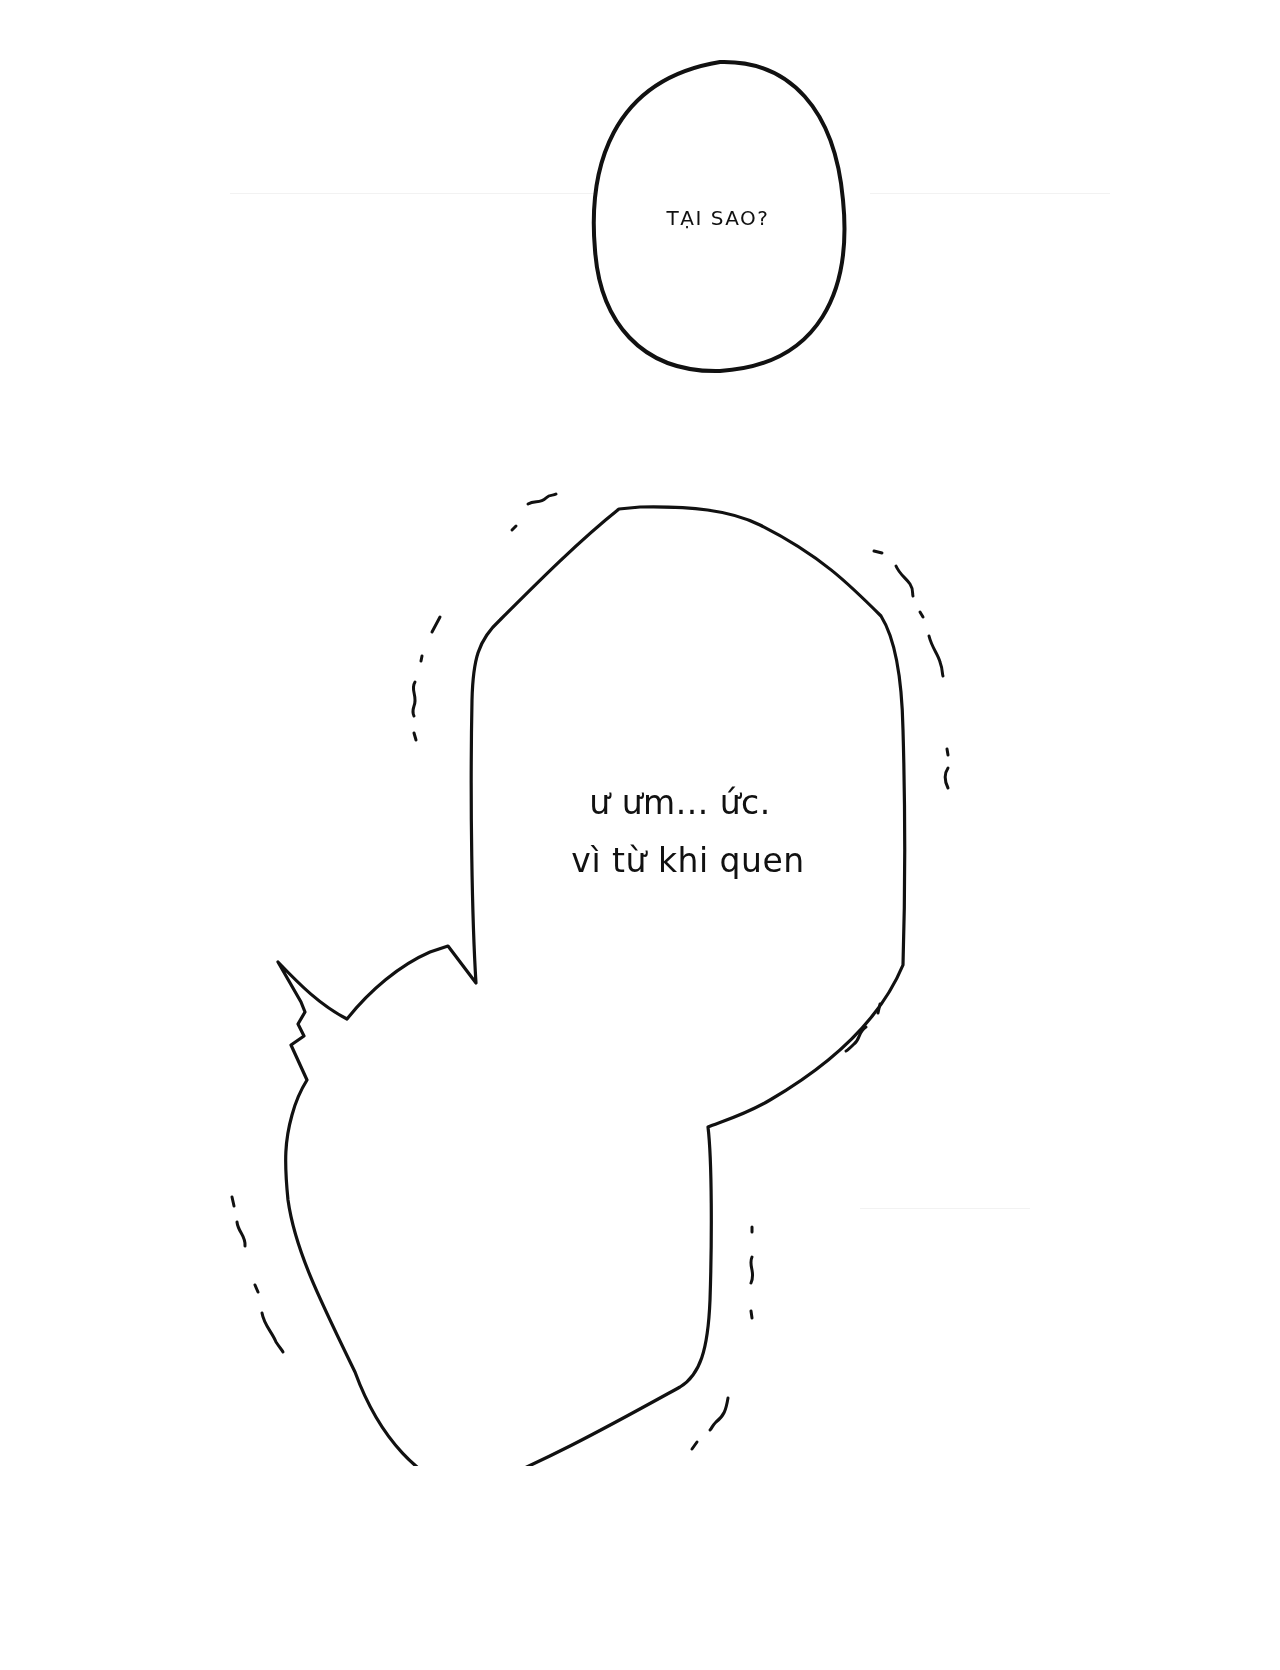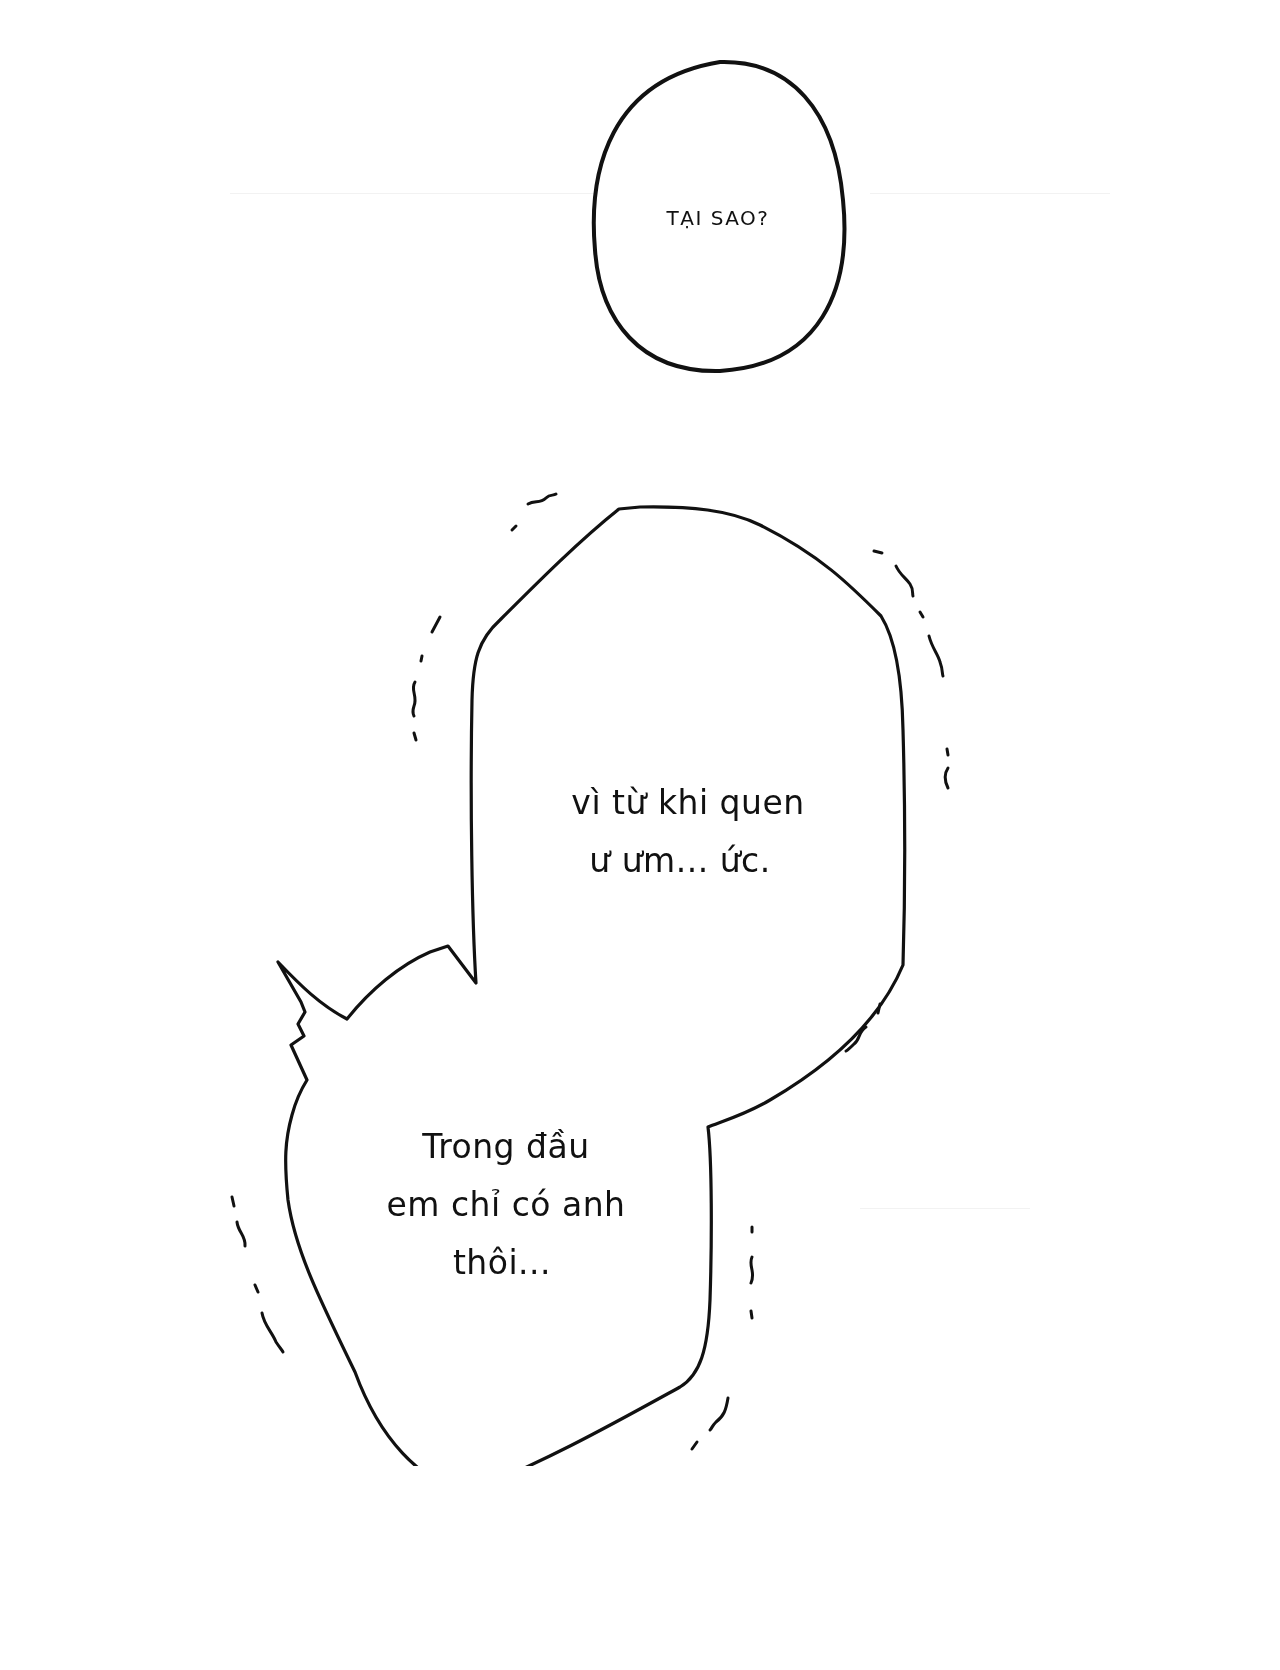--- a/index.html
+++ b/index.html
@@ -129,23 +129,18 @@
       <path d="M 346 1471 L 352 1476"></path>
       <path d="M 368 1490 C 372 1496, 376 1502, 382 1500 C 386 1498, 388 1500, 390 1500"></path>
     </g>
   </svg>
 
   <div class="bubble-text caps" style="left:718px; top:218px;">
     <span>TẠI SAO?</span>
   </div>
 
   <div class="bubble-text hand" style="left:688px; top:832px;">
+    <span class="line" style="margin-left:-16px;">ư ưm... ức.</span>
     <span class="line">vì từ khi quen</span>
-    <span class="line" style="margin-left:-16px;">ư ưm... ức.</span>
   </div>
 
-  <div class="bubble-text hand" style="left:506px; top:1205px;">
-    <span class="line">Trong đầu</span>
-    <span class="line">em chỉ có anh</span>
-    <span class="line" style="margin-left:-8px;">thôi...</span>
-  </div>
 
 </div>
 
 </body></html>

